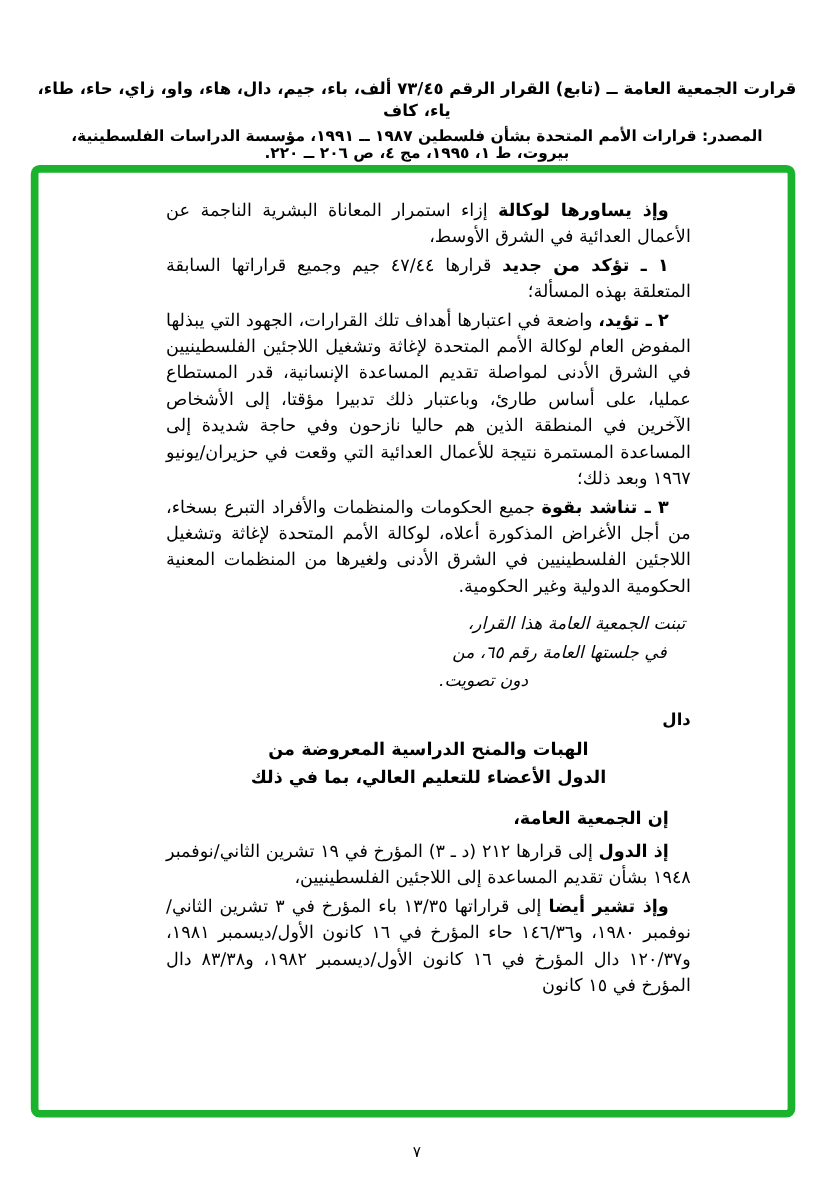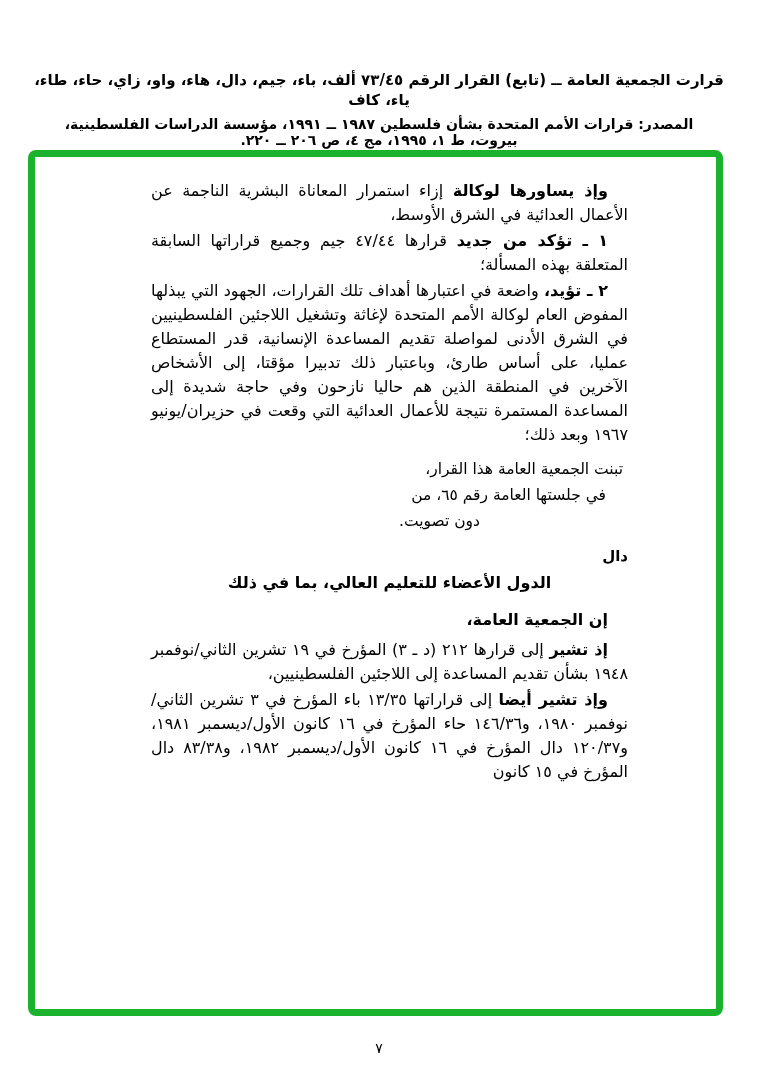--- a/index.html
+++ b/index.html
@@ -58,20 +58,21 @@
   .lead { font-weight: bold; }
   .adoption {
     margin-top: 9px;
     margin-bottom: 10px;
     line-height: 26px;
     font-size: 15.5px;
   }
   .adoption div {
     text-align: right;
     text-indent: 0;
+    font-style: italic;
   }
   .adoption .a-line1 { margin-left: 0;  margin-right: 5px; }
   .adoption .a-line2 { margin-right: 22px; }
   .adoption .a-line3 { margin-right: 148px; }
   .section-letter {
     text-align: right;
     font-weight: bold;
     font-size: 15px;
     margin: 14px 0 12px 0;
     text-indent: 0 !important;
@@ -106,36 +107,38 @@
 
 <div class="green-box">
   <div class="content">
 
     <p><span class="lead">وإذ يساورها لوكالة</span><span> إزاء استمرار المعاناة البشرية الناجمة عن الأعمال العدائية في الشرق الأوسط،</span></p>
 
     <p><span class="lead">١ ـ تؤكد من جديد</span><span> قرارها ٤٧/٤٤ جيم وجميع قراراتها السابقة المتعلقة بهذه المسألة؛</span></p>
 
     <p><span class="lead">٢ ـ تؤيد،</span><span> واضعة في اعتبارها أهداف تلك القرارات، الجهود التي يبذلها المفوض العام لوكالة الأمم المتحدة لإغاثة وتشغيل اللاجئين الفلسطينيين في الشرق الأدنى لمواصلة تقديم المساعدة الإنسانية، قدر المستطاع عمليا، على أساس طارئ، وباعتبار ذلك تدبيرا مؤقتا، إلى الأشخاص الآخرين في المنطقة الذين هم حاليا نازحون وفي حاجة شديدة إلى المساعدة المستمرة نتيجة للأعمال العدائية التي وقعت في حزيران/يونيو ١٩٦٧ وبعد ذلك؛</span></p>
 
+    <p><span class="lead">٣ ـ تناشد بقوة</span><span> جميع الحكومات والمنظمات والأفراد التبرع بسخاء، من أجل الأغراض المذكورة أعلاه، لوكالة الأمم المتحدة لإغاثة وتشغيل اللاجئين الفلسطينيين في الشرق الأدنى ولغيرها من المنظمات المعنية الحكومية الدولية وغير الحكومية.</span></p>
 
     <div class="adoption">
       <div class="a-line1">تبنت الجمعية العامة هذا القرار،</div>
       <div class="a-line2">في جلستها العامة رقم ٦٥، من</div>
       <div class="a-line3">دون تصويت.</div>
     </div>
 
     <p class="section-letter">دال</p>
 
     <div class="res-title">
+      <div>الهبات والمنح الدراسية المعروضة من</div>
       <div>الدول الأعضاء للتعليم العالي، بما في ذلك</div>
     </div>
 
     <p class="assembly">إن الجمعية العامة،</p>
 
-    <p><span class="lead">إذ تشير</span><span> إلى قرارها ٢١٢ (د ـ ٣) المؤرخ في ١٩ تشرين الثاني/نوفمبر ١٩٤٨ بشأن تقديم المساعدة إلى اللاجئين الفلسطينيين،</span></p>
+    <p><span class="lead">إذ الدول</span><span> إلى قرارها ٢١٢ (د ـ ٣) المؤرخ في ١٩ تشرين الثاني/نوفمبر ١٩٤٨ بشأن تقديم المساعدة إلى اللاجئين الفلسطينيين،</span></p>
 
     <p><span class="lead">وإذ تشير أيضا</span><span> إلى قراراتها ١٣/٣٥ باء المؤرخ في ٣ تشرين الثاني/نوفمبر ١٩٨٠، و١٤٦/٣٦ حاء المؤرخ في ١٦ كانون الأول/ديسمبر ١٩٨١، و١٢٠/٣٧ دال المؤرخ في ١٦ كانون الأول/ديسمبر ١٩٨٢، و٨٣/٣٨ دال المؤرخ في ١٥ كانون</span></p>
 
   </div>
 </div>
 
 <footer class="page-footer">
   <span>٧</span>
 </footer>
 

